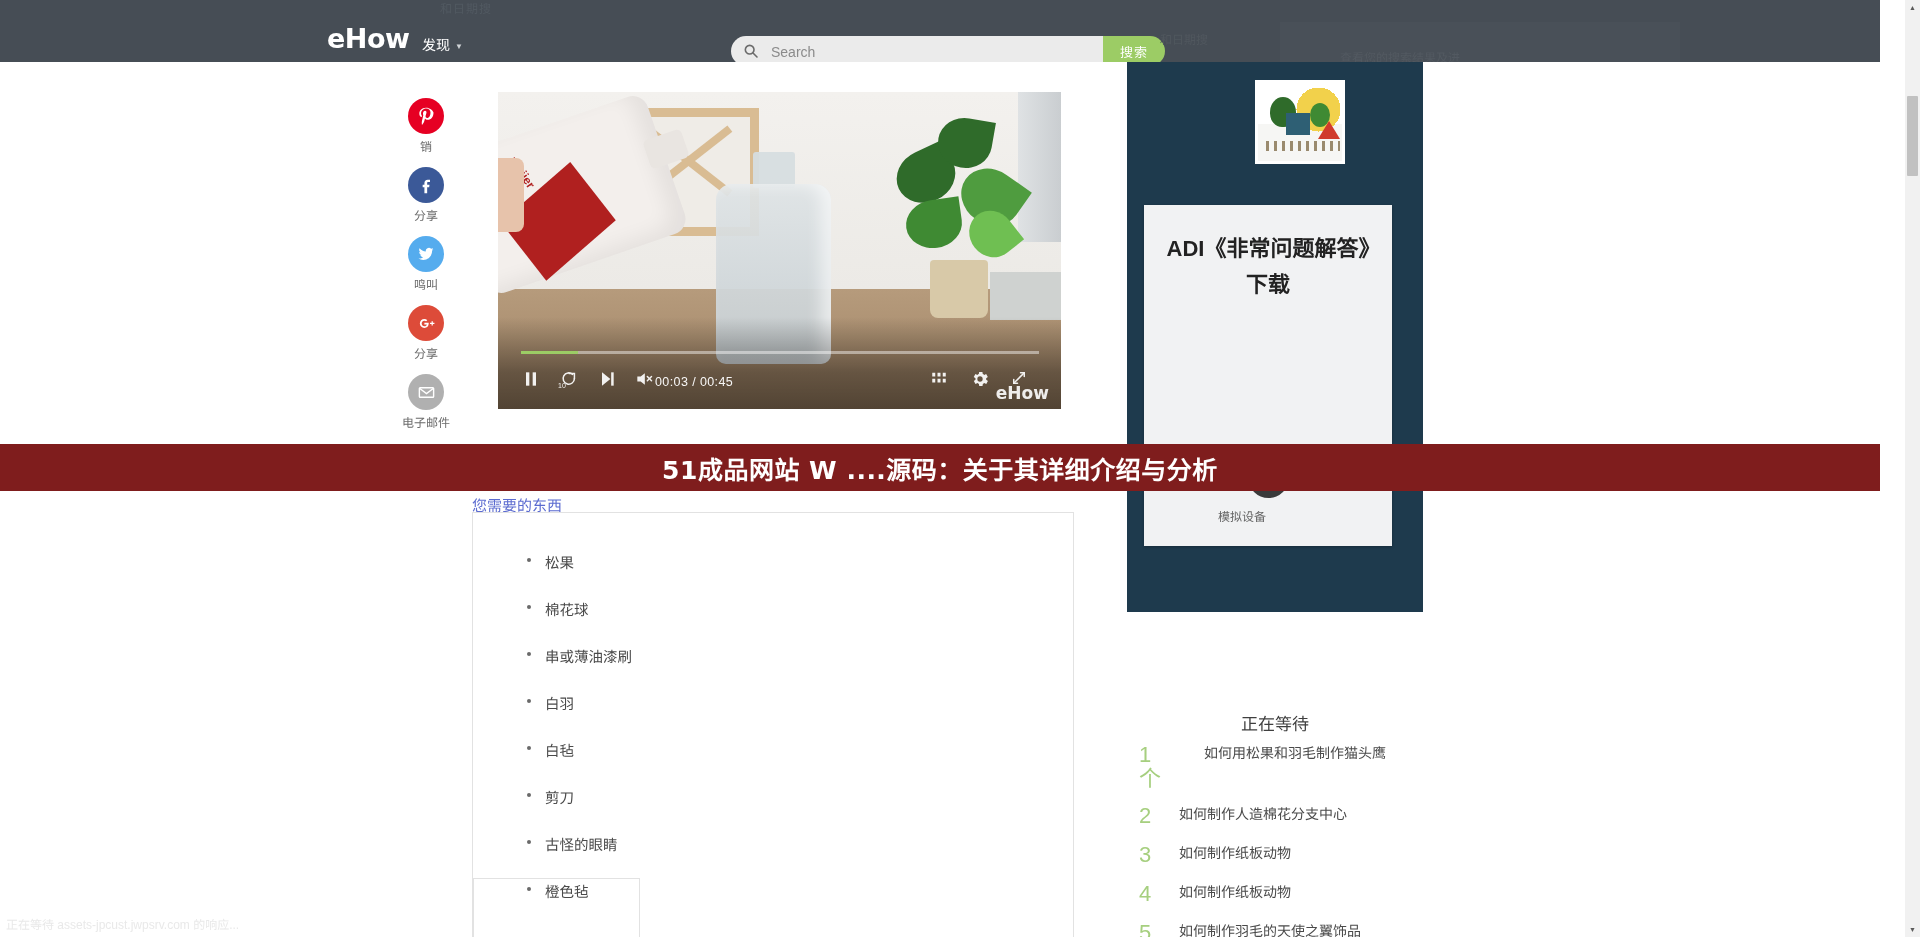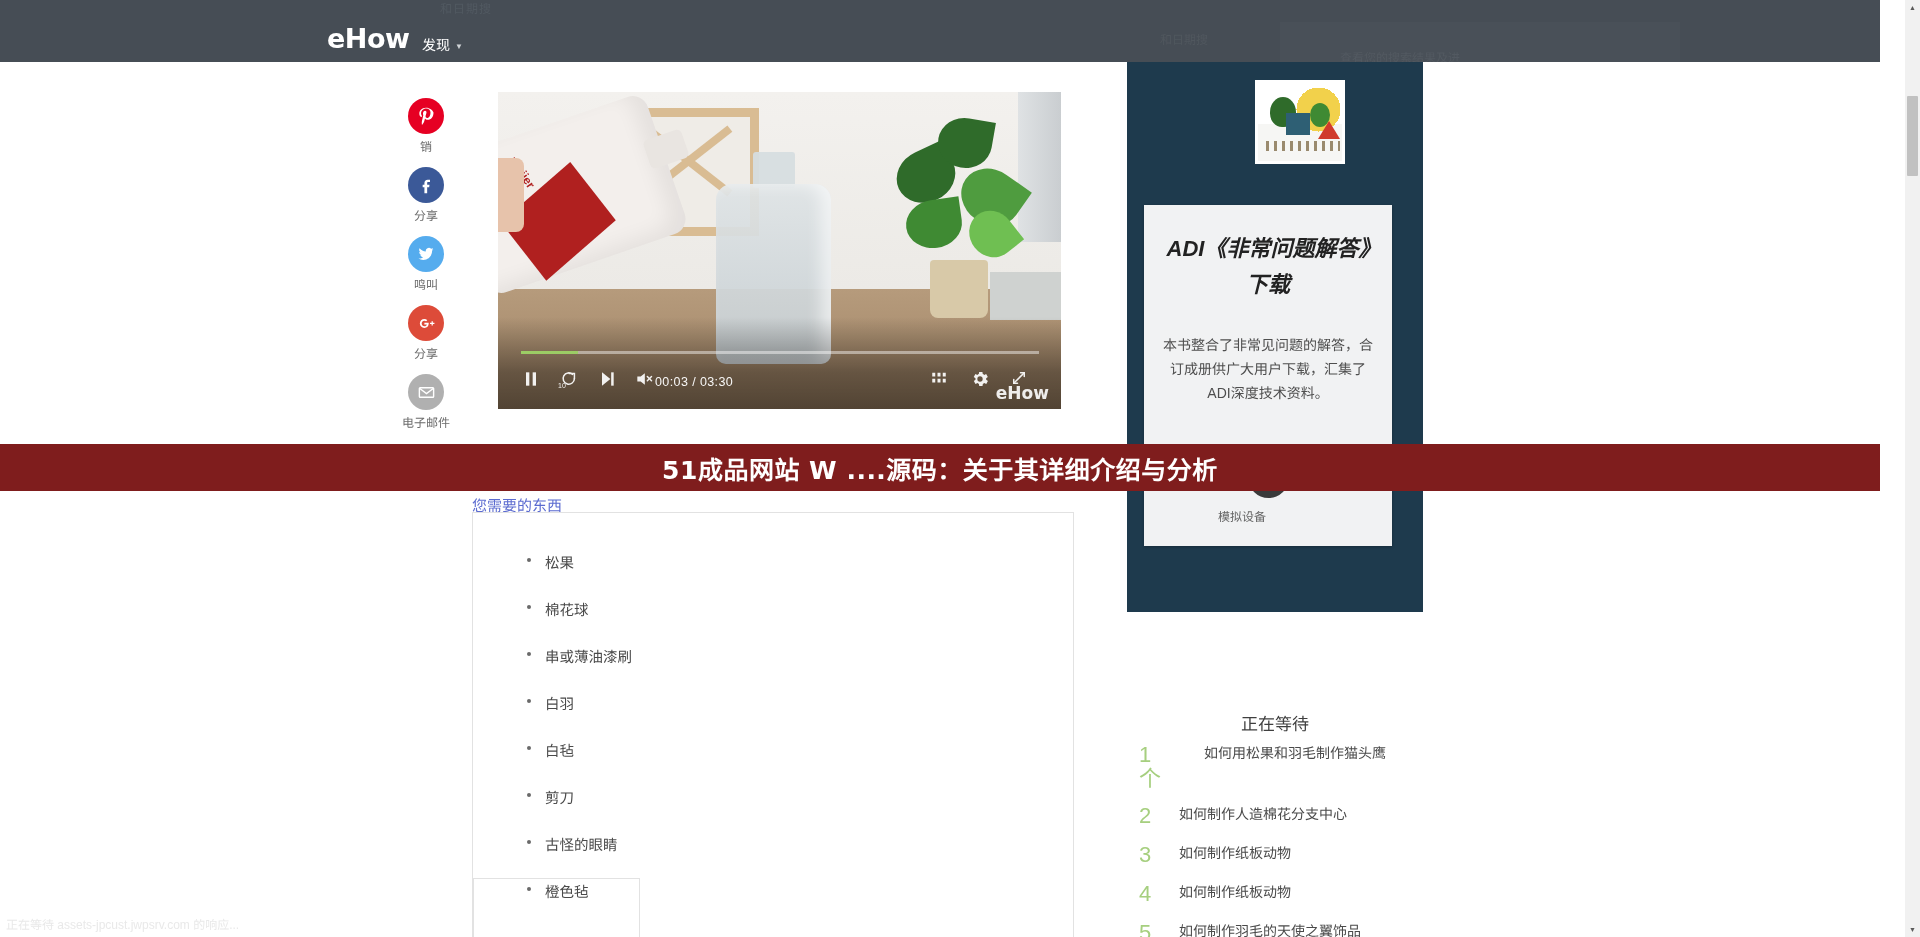--- a/index.html
+++ b/index.html
@@ -223,21 +223,20 @@
   .ad-thumb-box{position:absolute;left:28px;top:30px;width:24px;height:22px;background:#2e5f74;}
 
   .ad-card{
     position:absolute;left:1144px;top:143px;width:248px;height:341px;
     background:#f1f2f3;box-shadow:0 1px 3px rgba(0,0,0,.25);
   }
   .ad-title{
     position:absolute;left:18px;top:26px;width:212px;
     font-size:22px;line-height:36px;color:#222;text-align:center;font-weight:bold;
     font-family:"Liberation Sans",sans-serif;
-    font-style:italic;
   }
   .ad-body{
     position:absolute;left:16px;top:128px;width:216px;
     font-size:14px;line-height:24px;color:#4e4e4e;text-align:center;
   }
   .ad-cta{
     position:absolute;left:104px;top:252px;width:41px;height:41px;border-radius:50%;
     background:#3a3a3a;display:flex;align-items:center;justify-content:center;
     color:#fff;font-size:17px;cursor:pointer;
   }
@@ -299,20 +298,30 @@
     <span class="ghost">和日期搜</span>
   </div>
 
   <div class="header">
     <div class="logo">eHow</div>
 
     <div class="nav-discover">
       <span>发现</span><span class="nav-caret">▼</span>
     </div>
 
+    <div class="search-wrap">
+      <div class="search-box">
+        <svg class="search-icon" viewBox="0 0 24 24" fill="none" stroke="#6b6b6b" stroke-width="2.4">
+          <circle cx="10" cy="10" r="6.5"></circle>
+            <line x1="15" y1="15" x2="21" y2="21" stroke-linecap="round"></line>
+        </svg>
+        <input class="search-input" type="text" placeholder="Search" style="">
+      </div>
+      <button class="search-btn">搜索</button>
+    </div>
 
     <div class="header-ghost">和日期搜</div>
     <div class="header-ghost2">
       <span>查看您的搜索结果及进</span>
     </div>
   </div>
 
   <div class="content">
 
     <div class="share-rail">
@@ -417,21 +426,21 @@
               <path d="M4 9v6h4l5 4V5L8 9H4z"></path>
               <g stroke="#fff" stroke-width="1.8" stroke-linecap="round">
                 <line x1="16" y1="9" x2="21" y2="14"></line>
                 <line x1="21" y1="9" x2="16" y2="14"></line>
               </g>
             </svg>
         </div>
         <div class="ctrl-time">
           <span>00:03</span>
           <span>/</span>
-          <span>03:30</span>
+          <span>00:45</span>
         </div>
         <div class="ctrl" style="left:432px;">
           <svg viewBox="0 0 24 24" width="18" height="18" fill="#fff">
             <rect x="3" y="5" width="4" height="5"></rect>
               <rect x="10" y="5" width="4" height="5"></rect>
               <rect x="17" y="5" width="4" height="5"></rect>
             <rect x="3" y="13" width="4" height="5"></rect>
               <rect x="10" y="13" width="4" height="5"></rect>
               <rect x="17" y="13" width="4" height="5"></rect>
           </svg>
@@ -476,21 +485,20 @@
           <div class="ad-thumb-tree2"></div>
           <div class="ad-thumb-box"></div>
           <div class="ad-thumb-red"></div>
           <div class="ad-thumb-rail"></div>
         </div>
       </div>
     </div>
 
     <div class="ad-card">
       <div class="ad-title">ADI《非常问题解答》下载</div>
-      <div class="ad-body">本书整合了非常见问题的解答，合订成册供广大用户下载，汇集了ADI深度技术资料。</div>
       <div class="ad-cta">❯</div>
       <div class="ad-brand">模拟设备</div>
     </div>
 
     <div class="rel-title">正在等待</div>
     <div class="rel-list">
 
       <div class="rel-item first">
         <div class="rel-num">
           <span>1</span>

